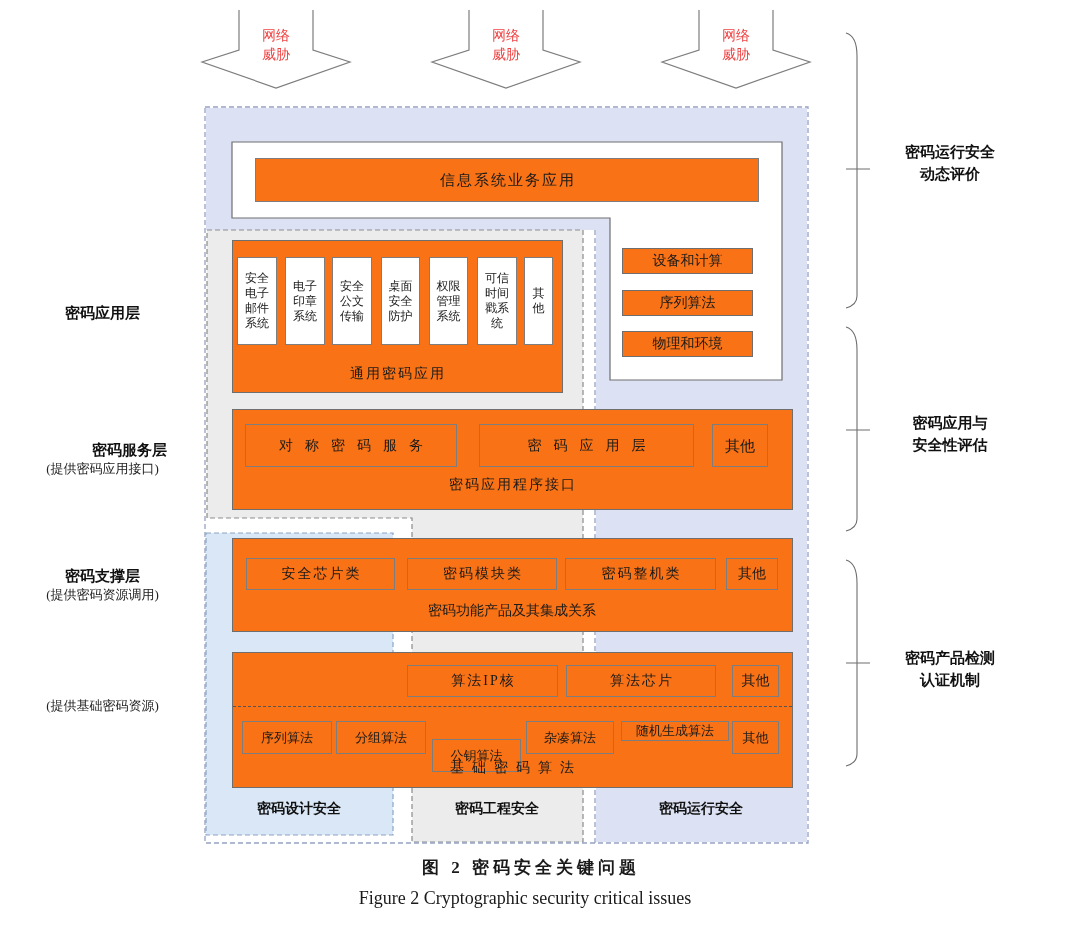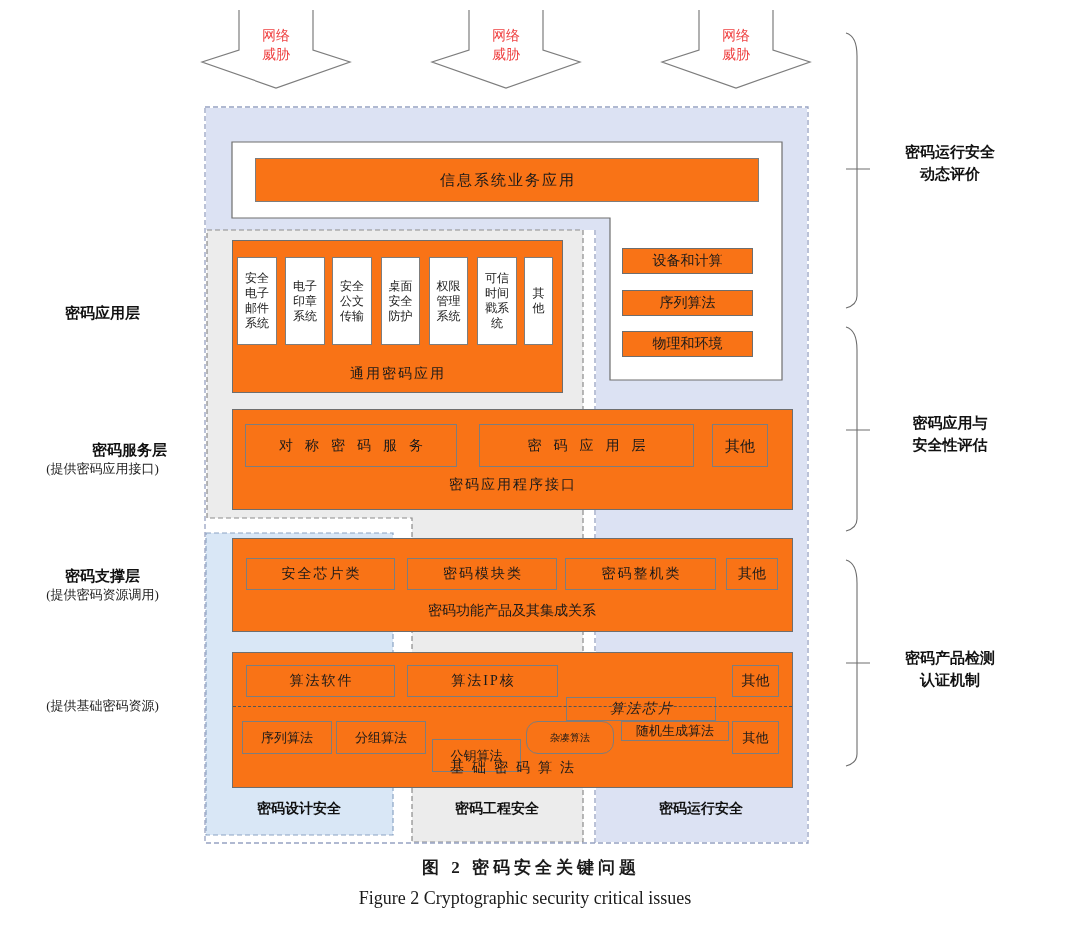--- a/index.html
+++ b/index.html
@@ -94,29 +94,28 @@
   <div class="cap ls2" style="left:332px;top:474px;width:360px;">密码应用程序接口</div>
 
   <div class="box" style="left:232px;top:538px;width:561px;height:94px;"></div>
   <div class="box ibox ls2" style="left:246px;top:558px;width:149px;height:32px;">安全芯片类</div>
   <div class="box ibox ls2" style="left:407px;top:558px;width:150px;height:32px;">密码模块类</div>
   <div class="box ibox ls2" style="left:565px;top:558px;width:151px;height:32px;">密码整机类</div>
   <div class="box ibox" style="left:726px;top:558px;width:52px;height:32px;">其他</div>
   <div class="cap" style="left:332px;top:600px;width:360px;">密码功能产品及其集成关系</div>
 
   <div class="box" style="left:232px;top:652px;width:561px;height:136px;"></div>
-  <div class="box ibox ls2" style="left:246px;top:665px;width:149px;height:32px;">算法软件</div>
   <div class="box ibox ls2" style="left:407px;top:665px;width:151px;height:32px;">算法IP核</div>
-  <div class="box ibox ls2" style="left:566px;top:697px;width:150px;height:24px;font-style:italic;">算法芯片</div>
+  <div class="box ibox ls2" style="left:566px;top:665px;width:150px;height:32px;">算法芯片</div>
   <div class="box ibox" style="left:732px;top:665px;width:47px;height:32px;">其他</div>
   <div class="divider" style="left:233px;top:706px;width:559px;"></div>
   <div class="box ibox" style="left:242px;top:721px;width:90px;height:33px;font-size:13px;">序列算法</div>
   <div class="box ibox" style="left:336px;top:721px;width:90px;height:33px;font-size:13px;">分组算法</div>
   <div class="box ibox" style="left:432px;top:721px;width:89px;height:33px;font-size:13px;margin-top:18px;">公钥算法</div>
-  <div class="box ibox" style="left:526px;top:721px;width:88px;height:33px;font-size:10px;border-radius:12px;">杂凑算法</div>
+  <div class="box ibox" style="left:526px;top:721px;width:88px;height:33px;font-size:13px;">杂凑算法</div>
   <div class="box ibox" style="left:621px;top:721px;width:108px;height:20px;font-size:13px;">随机生成算法</div>
   <div class="box ibox" style="left:732px;top:721px;width:47px;height:33px;font-size:13px;">其他</div>
   <div class="cap ls8" style="left:332px;top:757px;width:360px;">基础密码算法</div>
 
   <div class="zone-lbl" style="left:224px;top:798px;width:150px;">密码设计安全</div>
   <div class="zone-lbl" style="left:422px;top:798px;width:150px;">密码工程安全</div>
   <div class="zone-lbl" style="left:626px;top:798px;width:150px;">密码运行安全</div>
 
   <div class="lbl-bold" style="left:0px;top:303px;width:205px;">密码应用层</div>
   <div class="lbl-bold" style="left:0px;top:440px;width:205px;padding-left:27px;">密码服务层</div>

